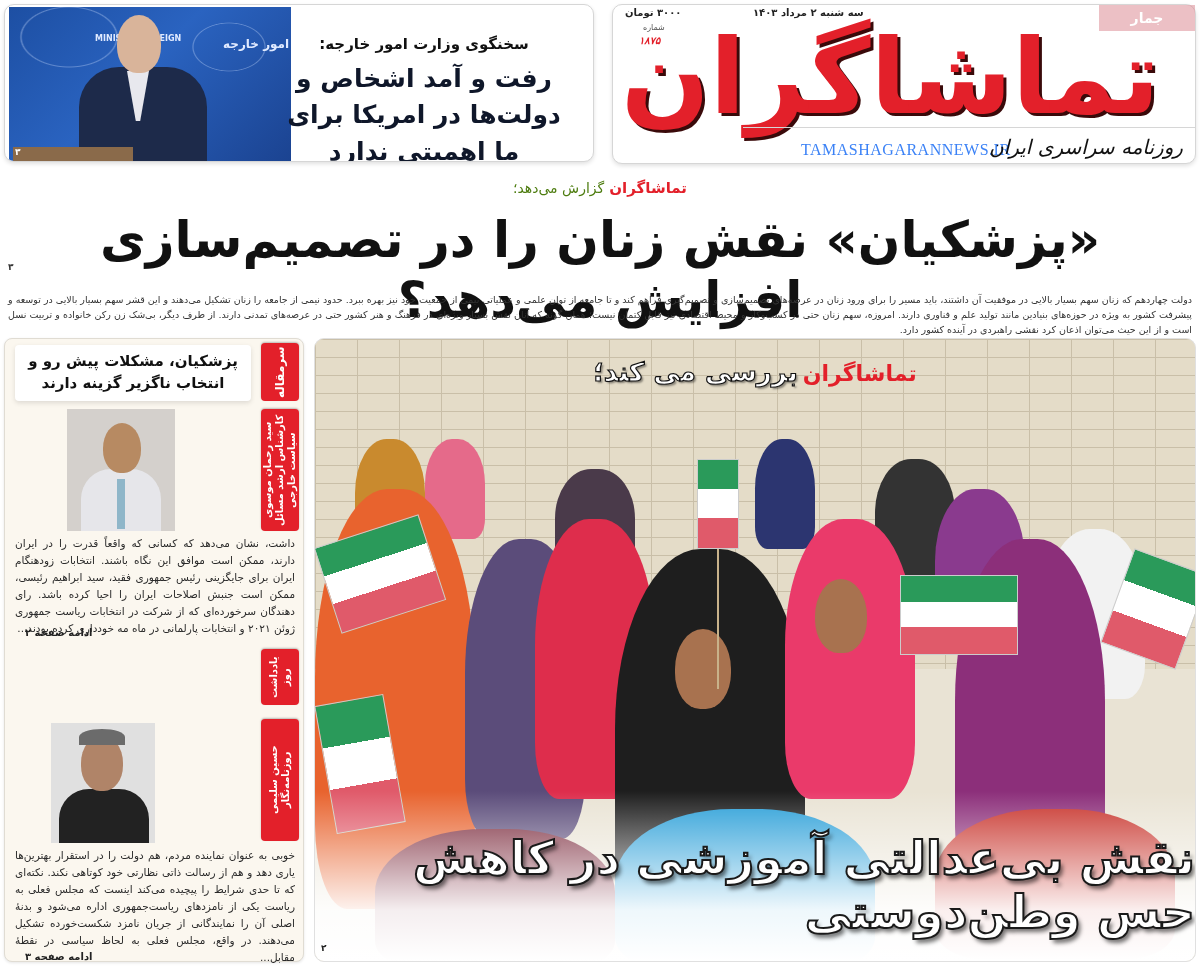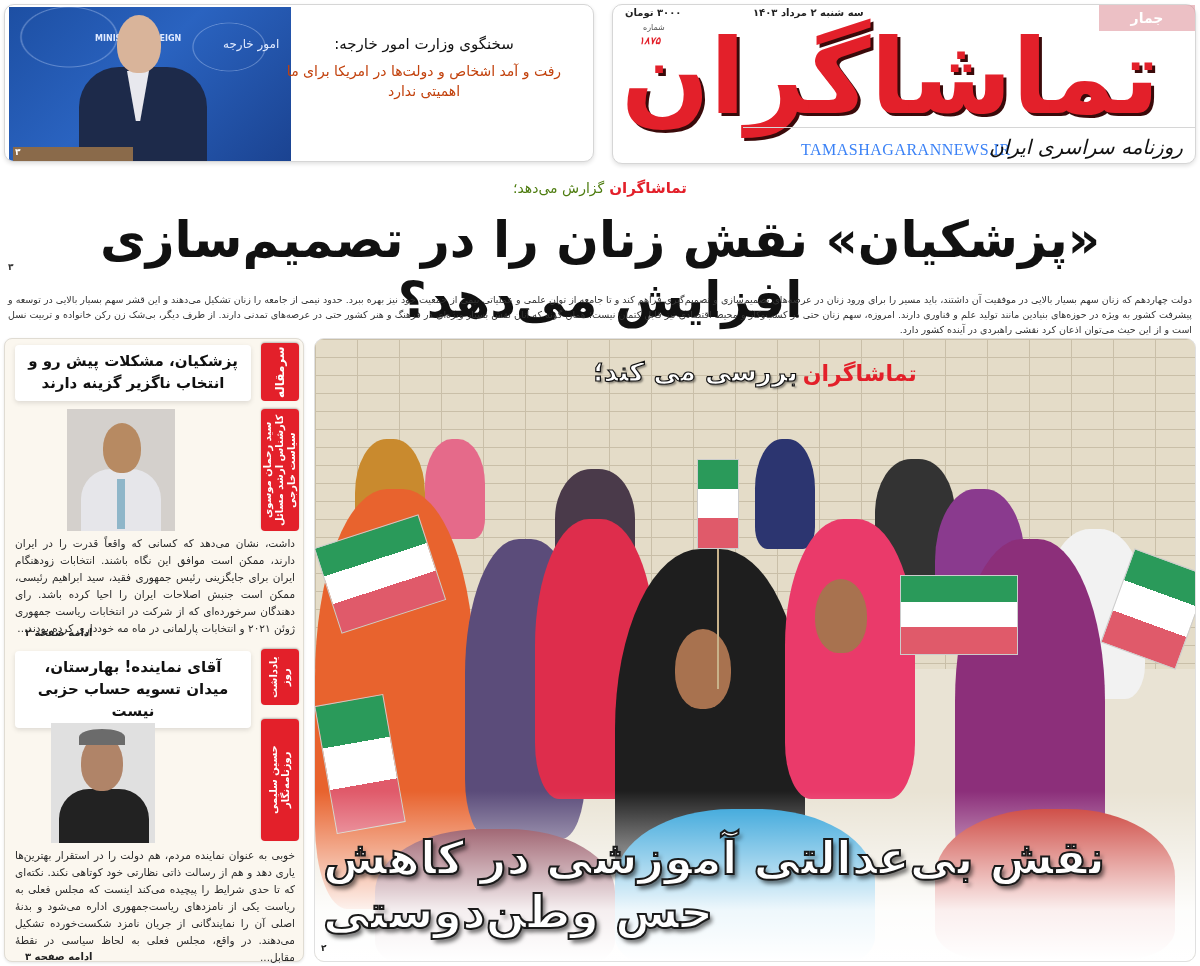--- a/index.html
+++ b/index.html
@@ -81,33 +81,33 @@
     border-radius: 40px 40px 0 0; background: #1d2a4a;
   }
   .photo-shirt {
     position: absolute; left: 118px; top: 64px; width: 22px; height: 50px; background: #e8e8ee;
     clip-path: polygon(0 0, 100% 0, 60% 100%, 40% 100%);
   }
   .photo-podium {
     position: absolute; left: 4px; top: 140px; width: 120px; height: 20px; background: #8a6a4a;
   }
   .photo-sign {
-    position: absolute; left: 214px; top: 30px; color: #e0eaff; font-size: 12px; font-weight: normal; direction: rtl;
+    position: absolute; left: 214px; top: 30px; color: #e0eaff; font-size: 12px; font-weight: bold; direction: rtl;
   }
   .photo-sign-en {
     position: absolute; left: 86px; top: 28px; color: #e0eaff; font-size: 8px; font-weight: bold; line-height: 1.1;
   }
   .page-num {
     position: absolute; font-size: 9px; font-weight: bold; color: #222;
   }
   .top-news-text {
     position: absolute; right: 24px; top: 30px; width: 290px; direction: rtl; text-align: center;
   }
-  .top-news-kicker { font-size: 15px; font-weight: normal; color: #111; margin-bottom: 8px; }
-  .top-news-title { font-size: 14px; font-weight: normal; color: #c2410c; line-height: 1.45; }
+  .top-news-kicker { font-size: 15px; font-weight: bold; color: #111; margin-bottom: 8px; }
+  .top-news-title { font-size: 25px; font-weight: bold; color: #0f172a; line-height: 1.45; }
 
   
   .kicker-row {
     position: absolute; left: 0; right: 0; top: 178px; text-align: center; direction: rtl;
   }
   .kicker-brand { color: #e3202a; font-weight: bold; font-size: 15px; }
   .kicker-text { font-size: 14px; color: #4d7c0f; }
   .main-headline {
     position: absolute; left: 40px; right: 40px; top: 210px; text-align: center; direction: rtl;
     font-size: 50px; font-weight: bold; color: #111; letter-spacing: -1px; line-height: 1.2;
@@ -169,21 +169,21 @@
     position: absolute; left: 0; right: 0; top: 18px; text-align: center; direction: rtl;
   }
   .feature-kicker-brand { color: #e3202a; font-weight: bold; font-size: 22px; }
   .feature-kicker-text { color: #fff; font-weight: bold; font-size: 26px;
     -webkit-text-stroke: 1.2px #111; text-shadow: 2px 2px 2px rgba(0,0,0,0.4); }
   .feature-fade {
     position: absolute; left: 0; right: 0; bottom: 0; height: 170px;
     background: linear-gradient(rgba(255,255,255,0), rgba(255,255,255,0.92) 70%, #fff);
   }
   .feature-title {
-    position: absolute; left: 8px; right: 0; bottom: 22px; text-align: left; direction: rtl;
+    position: absolute; left: 8px; right: 0; bottom: 22px; text-align: right; direction: rtl;
     font-size: 46px; font-weight: bold; color: #fff; letter-spacing: -1px;
     -webkit-text-stroke: 2px #1a1a1a; text-shadow: 3px 4px 4px rgba(0,0,0,0.55);
   }
 </style>
 </head>
 <body>
 
 <div class="masthead-box">
   <div class="corner-badge">جمار</div>
   <div class="logo-main">تماشاگران</div>
@@ -228,21 +228,20 @@
   <div class="col-tag" style="top:70px; height:122px; font-size:10px;">سید رحمان موسوی کارشناس ارشد مسائل سیاست خارجی</div>
   <div class="author-photo" style="right:128px; top:70px; width:108px; height:122px; background:#d4d0cc;">
     <div class="torso" style="left:14px; top:60px; width:80px; height:70px; background:#e6e6ea;"></div>
     <div class="face" style="left:36px; top:14px; width:38px; height:50px; background:#b78a62;"></div>
     <div style="position:absolute; left:50px; top:70px; width:8px; height:50px; background:#8fb6c9;"></div>
   </div>
   <div class="col-body" style="right:8px; left:10px; top:196px;">داشت، نشان می‌دهد که کسانی که واقعاً قدرت را در ایران دارند، ممکن است موافق این نگاه باشند. انتخابات زودهنگام ایران برای جایگزینی رئیس جمهوری فقید، سید ابراهیم رئیسی، ممکن است جنبش اصلاحات ایران را احیا کرده باشد. رای دهندگان سرخورده‌ای که از شرکت در انتخابات ریاست جمهوری ژوئن ۲۰۲۱ و انتخابات پارلمانی در ماه مه خودداری کرده بودند...</div>
   <div class="continue" style="left:20px; top:288px;">ادامه صفحه ۲</div>
 
   <div class="col-tag" style="top:310px; height:56px; font-size:10px;">یادداشت روز</div>
-  <div class="col-title" style="top:312px;">آقای نماینده! بهارستان، میدان تسویه حساب حزبی نیست</div>
   <div class="col-tag" style="top:380px; height:122px; font-size:10px;">حسین سلیمی روزنامه‌نگار</div>
   <div class="author-photo" style="right:148px; top:384px; width:104px; height:120px; background:#e0e0e0;">
     <div class="torso" style="left:8px; top:66px; width:90px; height:60px; background:#222;"></div>
     <div class="face" style="left:30px; top:12px; width:42px; height:56px; background:#b08468;"></div>
     <div style="position:absolute; left:28px; top:6px; width:46px; height:16px; border-radius:50% 50% 0 0; background:#6b6b6b;"></div>
   </div>
   <div class="col-body" style="right:8px; left:10px; top:508px;">خوبی به عنوان نماینده مردم، هم دولت را در استقرار بهترین‌ها یاری دهد و هم از رسالت ذاتی نظارتی خود کوتاهی نکند. نکته‌ای که تا حدی شرایط را پیچیده می‌کند اینست که مجلس فعلی به ریاست یکی از نامزدهای ریاست‌جمهوری اداره می‌شود و بدنهٔ اصلی آن را نمایندگانی از جریان نامزد شکست‌خورده تشکیل می‌دهند. در واقع، مجلس فعلی به لحاظ سیاسی در نقطهٔ مقابل...</div>
   <div class="continue" style="left:20px; top:600px;margin-top:12px;">ادامه صفحه ۳</div>
 </div>
 

